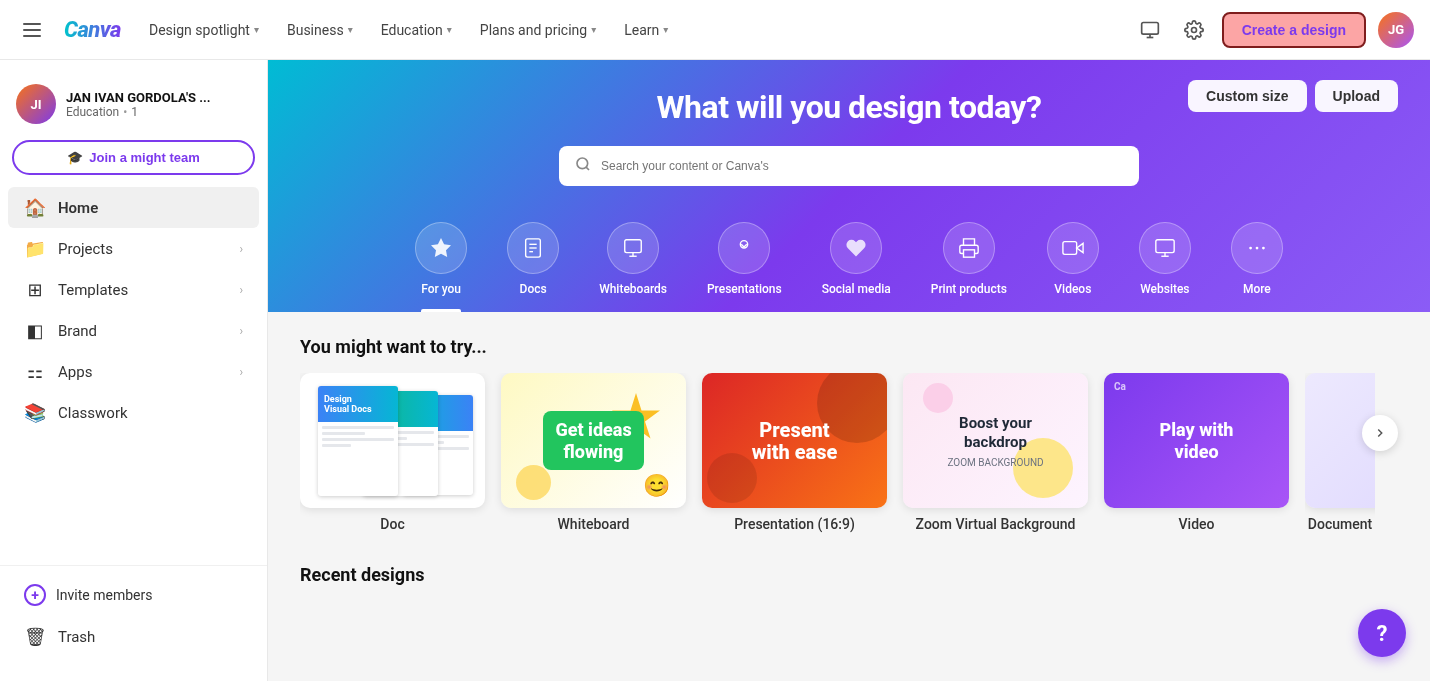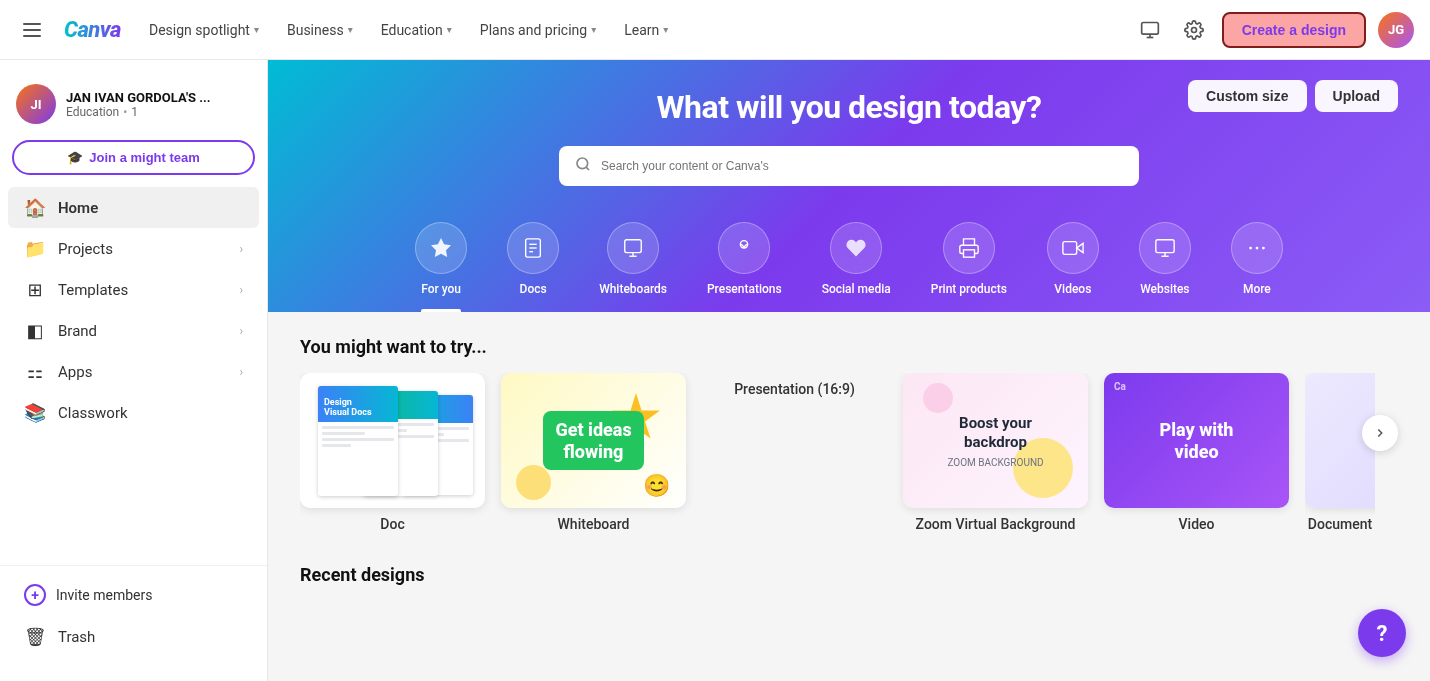--- a/index.html
+++ b/index.html
@@ -311,21 +311,21 @@
       top: 10px; left: 55px;
       z-index: 1;
       overflow: hidden;
     }
     .doc-page-3 {
       width: 70px; height: 100px;
       top: 14px; left: 95px;
       z-index: 0;
       overflow: hidden;
     }
-    .doc-page-header { height: 28px; background: linear-gradient(90deg, #06b6d4, #3b82f6); display: flex; align-items: flex-start; padding: 11px 6px; }
+    .doc-page-header { height: 28px; background: linear-gradient(90deg, #06b6d4, #3b82f6); display: flex; align-items: center; padding: 18px 6px; }
     .doc-page-header-text { color: #fff; font-size: 7px; font-weight: 700; }
     .doc-lines { padding: 4px 4px; }
     .doc-line { height: 3px; background: #e5e7eb; border-radius: 1px; margin-bottom: 3px; }
     .doc-line.short { width: 60%; }
     .doc-line.shorter { width: 40%; }
 
     .thumb-whiteboard {
       background: linear-gradient(135deg, #fef9c3, #fff);
       display: flex; align-items: center; justify-content: center;
     }
@@ -787,20 +787,27 @@
                 <div class="wb-blob"></div>
                 <div class="wb-star"></div>
                 <div class="wb-get-ideas">Get ideas<br>flowing</div>
                 <div class="wb-smiley">😊</div>
               </div>
             </div>
             <div class="card-label">Whiteboard</div>
           </div>
 
           <div class="design-card">
+            <div class="card-thumb thumb-presentation">
+              <div class="pres-inner">
+                <div class="pres-bg-circle"></div>
+                <div class="pres-bg-circle2"></div>
+                <div class="pres-text">Present<br>with ease</div>
+              </div>
+            </div>
             <div class="card-label">Presentation (16:9)</div>
           </div>
 
           <div class="design-card">
             <div class="card-thumb thumb-zoom">
               <div class="zoom-inner">
                 <div class="zoom-circle2"></div>
                 <div class="zoom-text">Boost your<br>backdrop</div>
                 <div style="font-size:10px; color:#6b7280; margin-top:4px; z-index:1;">ZOOM BACKGROUND</div>
                 <div class="zoom-circle"></div>

